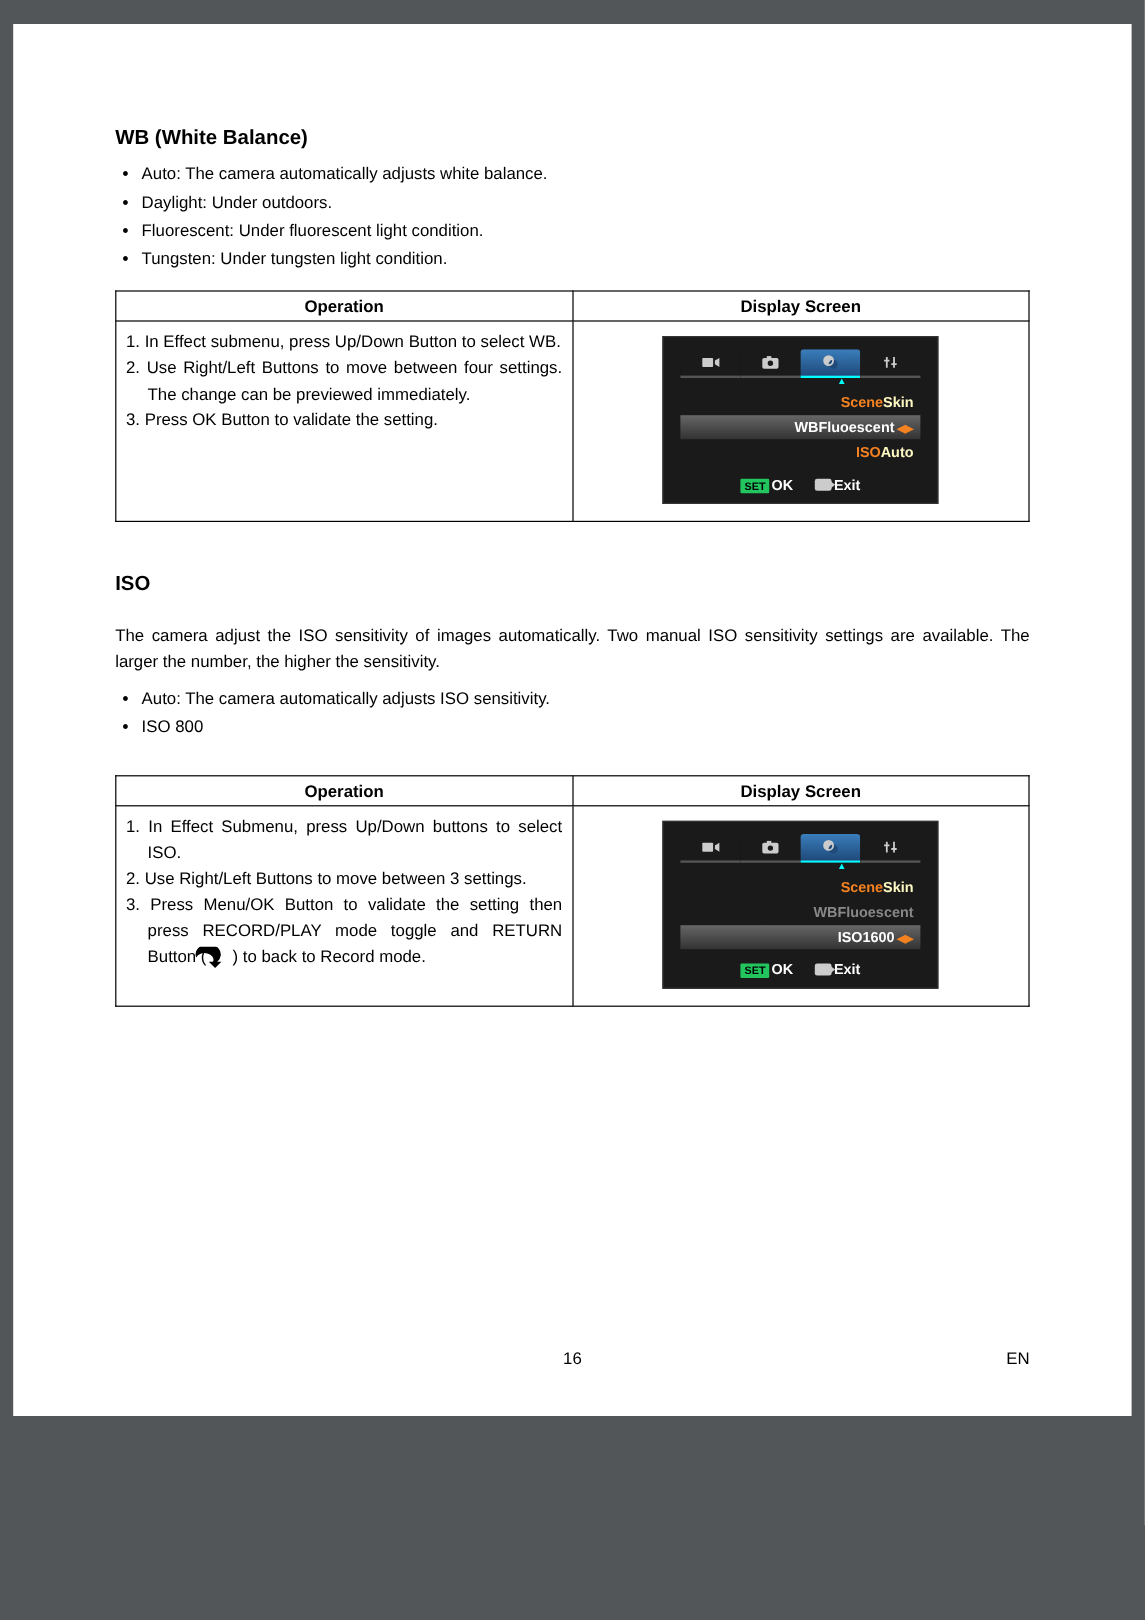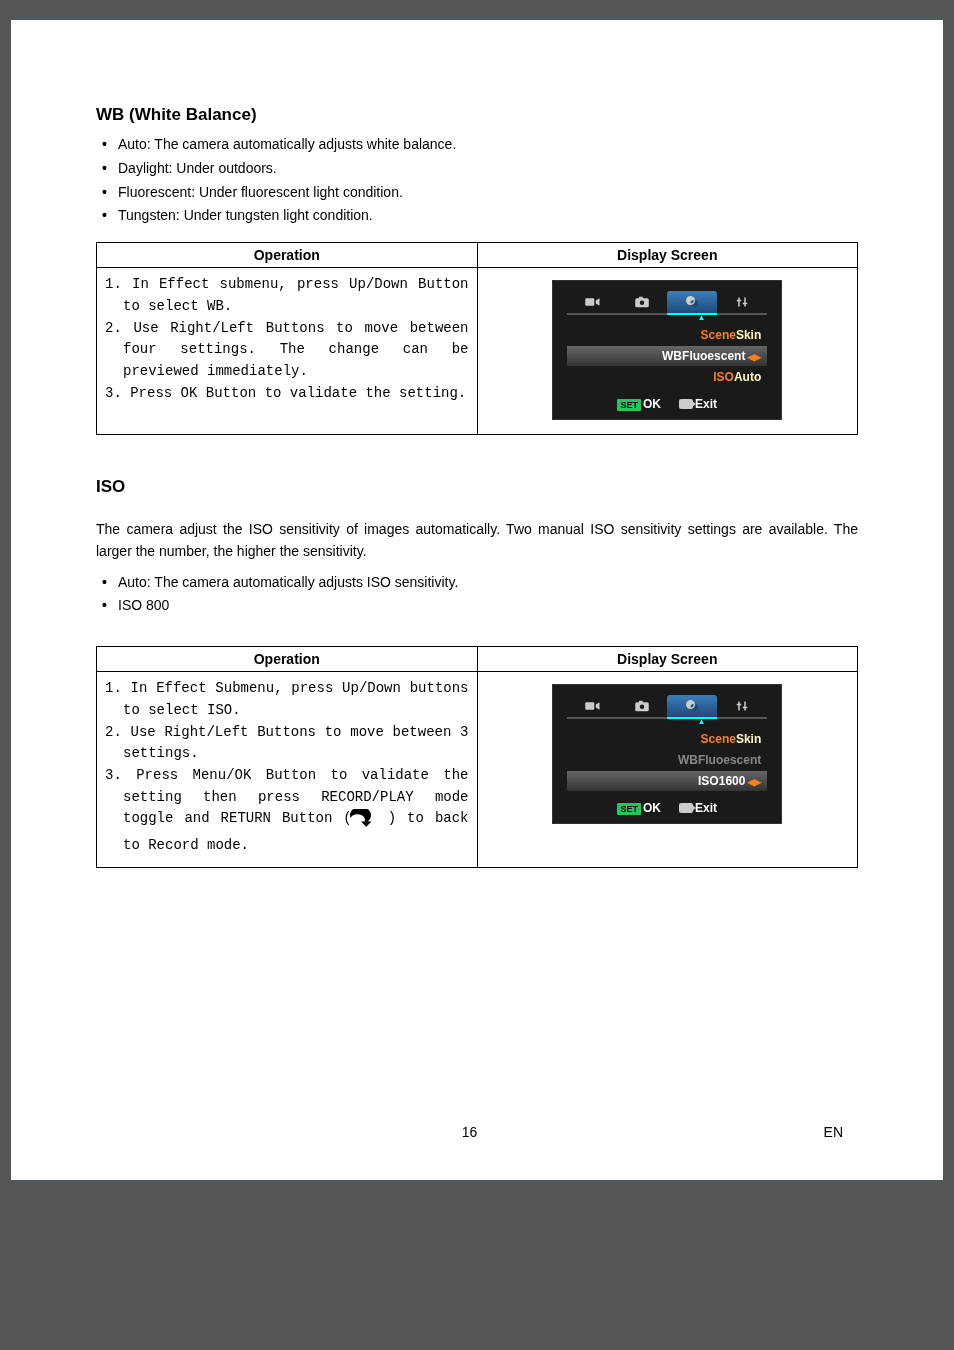--- a/index.html
+++ b/index.html
@@ -8,21 +8,21 @@
   h2 { font-size: 17px; font-weight: bold; margin-bottom: 8px; }
   .intro { font-size: 14px; line-height: 1.55; margin-bottom: 8px; text-align: justify; }
   ul.bul { list-style: none; margin-bottom: 14px; }
   ul.bul li { font-size: 14px; line-height: 1.7; padding-left: 22px; position: relative; }
   ul.bul li::before { content: "•"; position: absolute; left: 6px; font-weight: bold; }
   .b { font-weight: normal; margin-top: 32px; }
 
   table.op { border-collapse: collapse; width: 100%; margin-bottom: 28px; }
   table.op th { border: 1px solid #000; font-size: 14px; font-weight: bold; padding: 4px 0; width: 50%; text-align: center; }
   table.op td { border: 1px solid #000; vertical-align: top; font-size: 14px; line-height: 1.55; padding: 6px 8px 10px 8px; }
-  .steps { display: block; text-align: justify; font-family: Liberation Mono, monospace; }
+  .steps { display: block; text-align: justify; }
   .step { display: block; padding-left: 18px; text-indent: -18px; }
 
   .screen { width: 230px; height: 140px; margin: 6px auto 4px; background: #1a1a1a; border: 1px solid #333; display: flex; flex-direction: column; font-size: 12px; }
   .tabs { display: flex; height: 24px; margin: 10px 14px 0 14px; }
   .tab { flex: 1; display: flex; align-items: center; justify-content: center; background: #1a1a1a; border-bottom: 2px solid #555; }
   .tab.sel { background: linear-gradient(#3a7ebc, #1f4a7a); border-bottom: 2px solid #0ff; border-radius: 3px 3px 0 0; }
   .rows { flex: 1; padding: 4px 14px 0 14px; display: flex; flex-direction: column; gap: 1px; }
   .row { display: flex; justify-content: flex-end; padding: 2px 6px; height: 20px; align-items: center; }
   .row .lab { color: #f58220; font-weight: bold; }
   .row .val { color: #fef9c3; font-weight: bold; }
@@ -36,21 +36,21 @@
   .tag { background: #22c55e; color: #000; font-size: 9px; font-weight: bold; padding: 1px 3px; border-radius: 1px; margin-right: 2px; }
   .retico { display: inline-block; width: 14px; height: 10px; background: #ccc; border-radius: 2px; position: relative; margin-right: 2px; vertical-align: -1px; }
   .retico::after { content: ""; position: absolute; right: -3px; top: 2px; border-left: 4px solid #ccc; border-top: 3px solid transparent; border-bottom: 3px solid transparent; }
 
   .svgico { width: 18px; height: 18px; stroke: #ccc; fill: none; stroke-width: 2; }
   .svgico.fill { fill: #ccc; stroke: none; }
 
   .inline-icon { display: inline-block; vertical-align: -5px; margin: 0 2px; }
   .loop { width: 28px; height: 18px; fill: #000; }
 
-  .footer { position: absolute; bottom: 40px; left: 0; right: 15px; display: flex; justify-content: flex-end; padding: 0 74px; font-size: 14px; }
+  .footer { position: absolute; bottom: 40px; left: 0; right: 0; display: flex; justify-content: flex-end; padding: 0 74px; font-size: 14px; }
   .footer .pn { flex: 1; text-align: center; }
   .footer .lang { position: absolute; right: 85px; }
 
   .section-gap { height: 14px; }
 </style>
 </head>
 <body>
 
 <div class="page">
 

